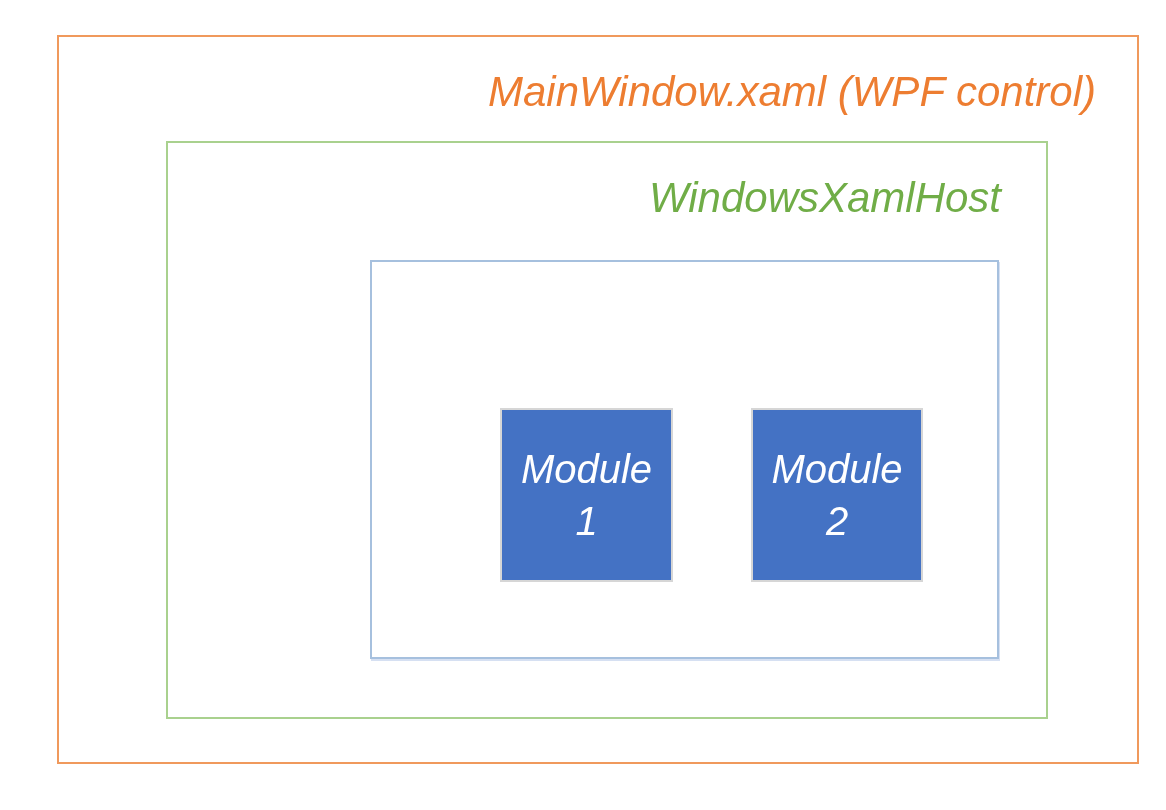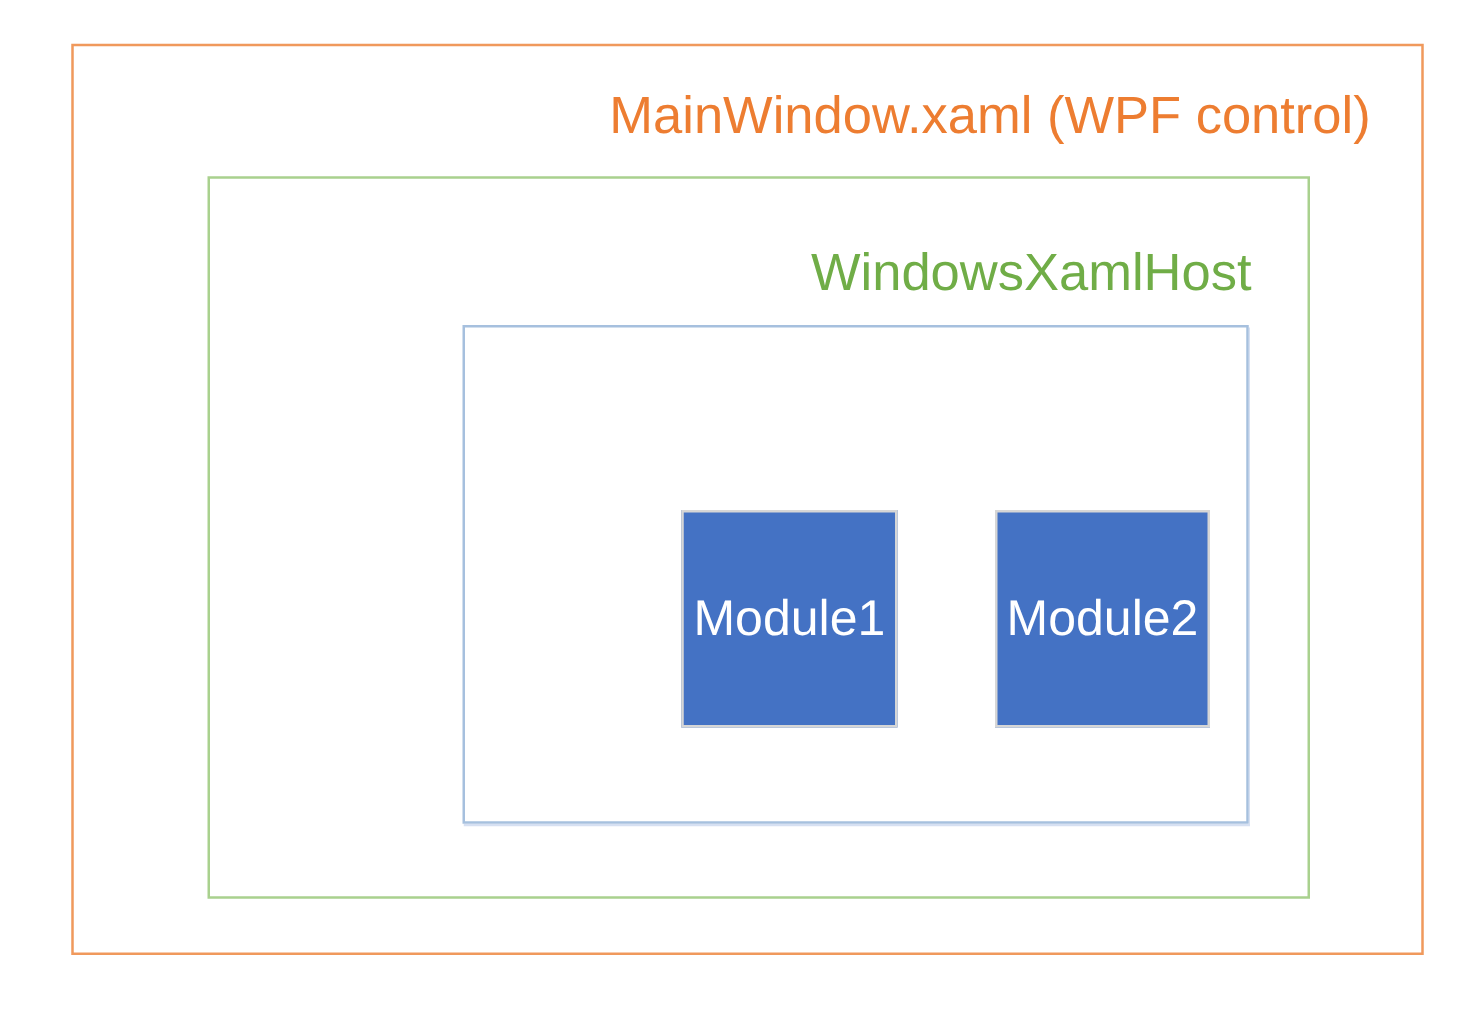--- a/index.html
+++ b/index.html
@@ -4,20 +4,21 @@
 <style>
   * { margin: 0; padding: 0; box-sizing: border-box; }
   html, body { background: #ffffff; }
   .stage {
     position: relative;
     width: 1166px;
     height: 810px;
     background: #ffffff;
     font-family: "Liberation Sans", sans-serif;
     overflow: hidden;
+    font-style: italic;
   }
   .box { position: absolute; background: transparent; }
 
   .outer-box {
     left: 57px; top: 35px;
     width: 1082px; height: 729px;
     border: 2px solid #F0995C;
   }
   .outer-label {
     position: absolute;
@@ -35,21 +36,20 @@
     border: 2px solid #A9D18E;
   }
   .host-label {
     position: absolute;
     left: 463px; top: 31px;
     width: 388px;
     text-align: center;
     font-size: 42px;
     color: #70AD47;
     white-space: nowrap;
-    margin-top: 20px;
   }
 
   .shell-box {
     left: 202px; top: 117px;
     width: 629px; height: 399px;
     border: 2px solid #A6C0DE;
     box-shadow: 1px 2px 0 rgba(180, 199, 231, 0.55);
   }
   .shell-label {
     position: absolute;
@@ -61,28 +61,27 @@
     white-space: nowrap;
   }
 
   .module-box {
     position: absolute;
     top: 146px;
     width: 173px; height: 174px;
     background: #4472C4;
     border: 2px solid #D6D6D6;
     display: flex;
-    flex-direction: row;
+    flex-direction: column;
     align-items: center;
     justify-content: center;
     color: #FFFFFF;
     font-size: 40px;
     line-height: 1.3;
     text-align: right;
-    margin-left: 45px;
   }
   .module-1 { left: 128px; }
   .module-2 { left: 379px; width: 172px; }
 </style>
 </head>
 <body>
 
 <div class="stage">
 
   <div class="box outer-box">

